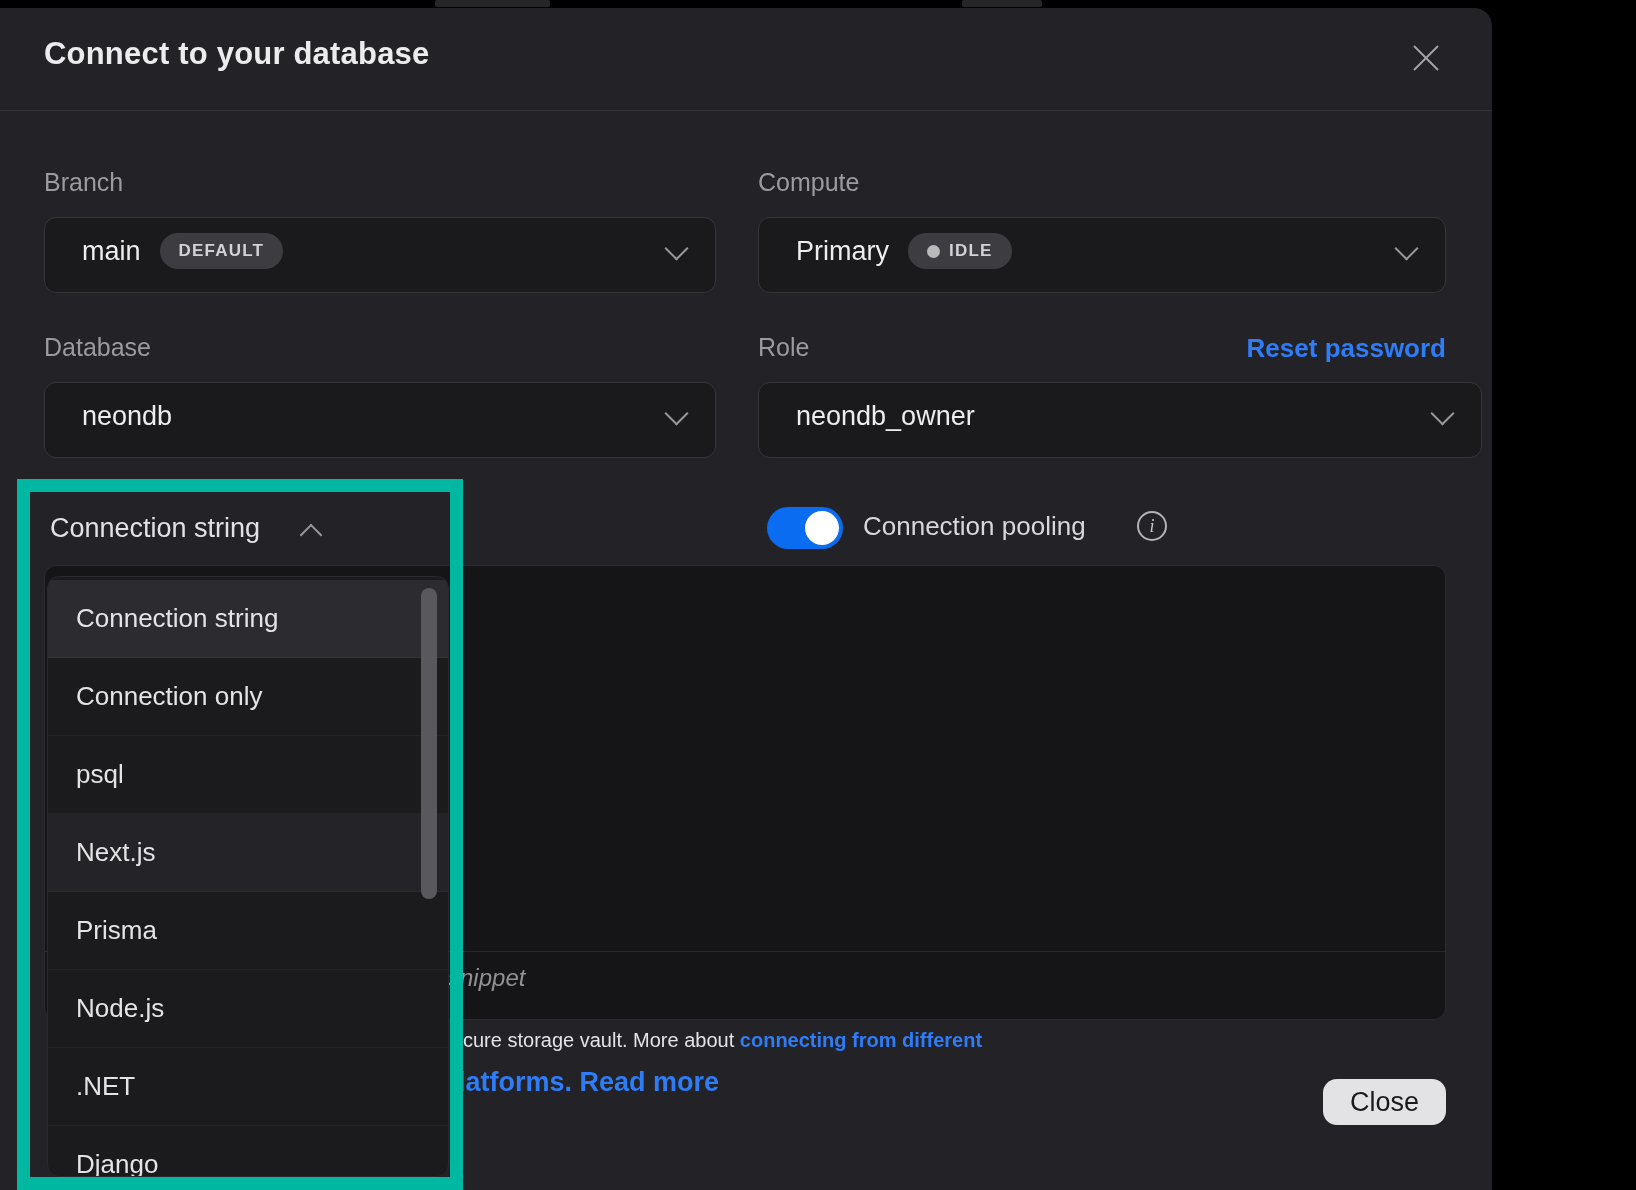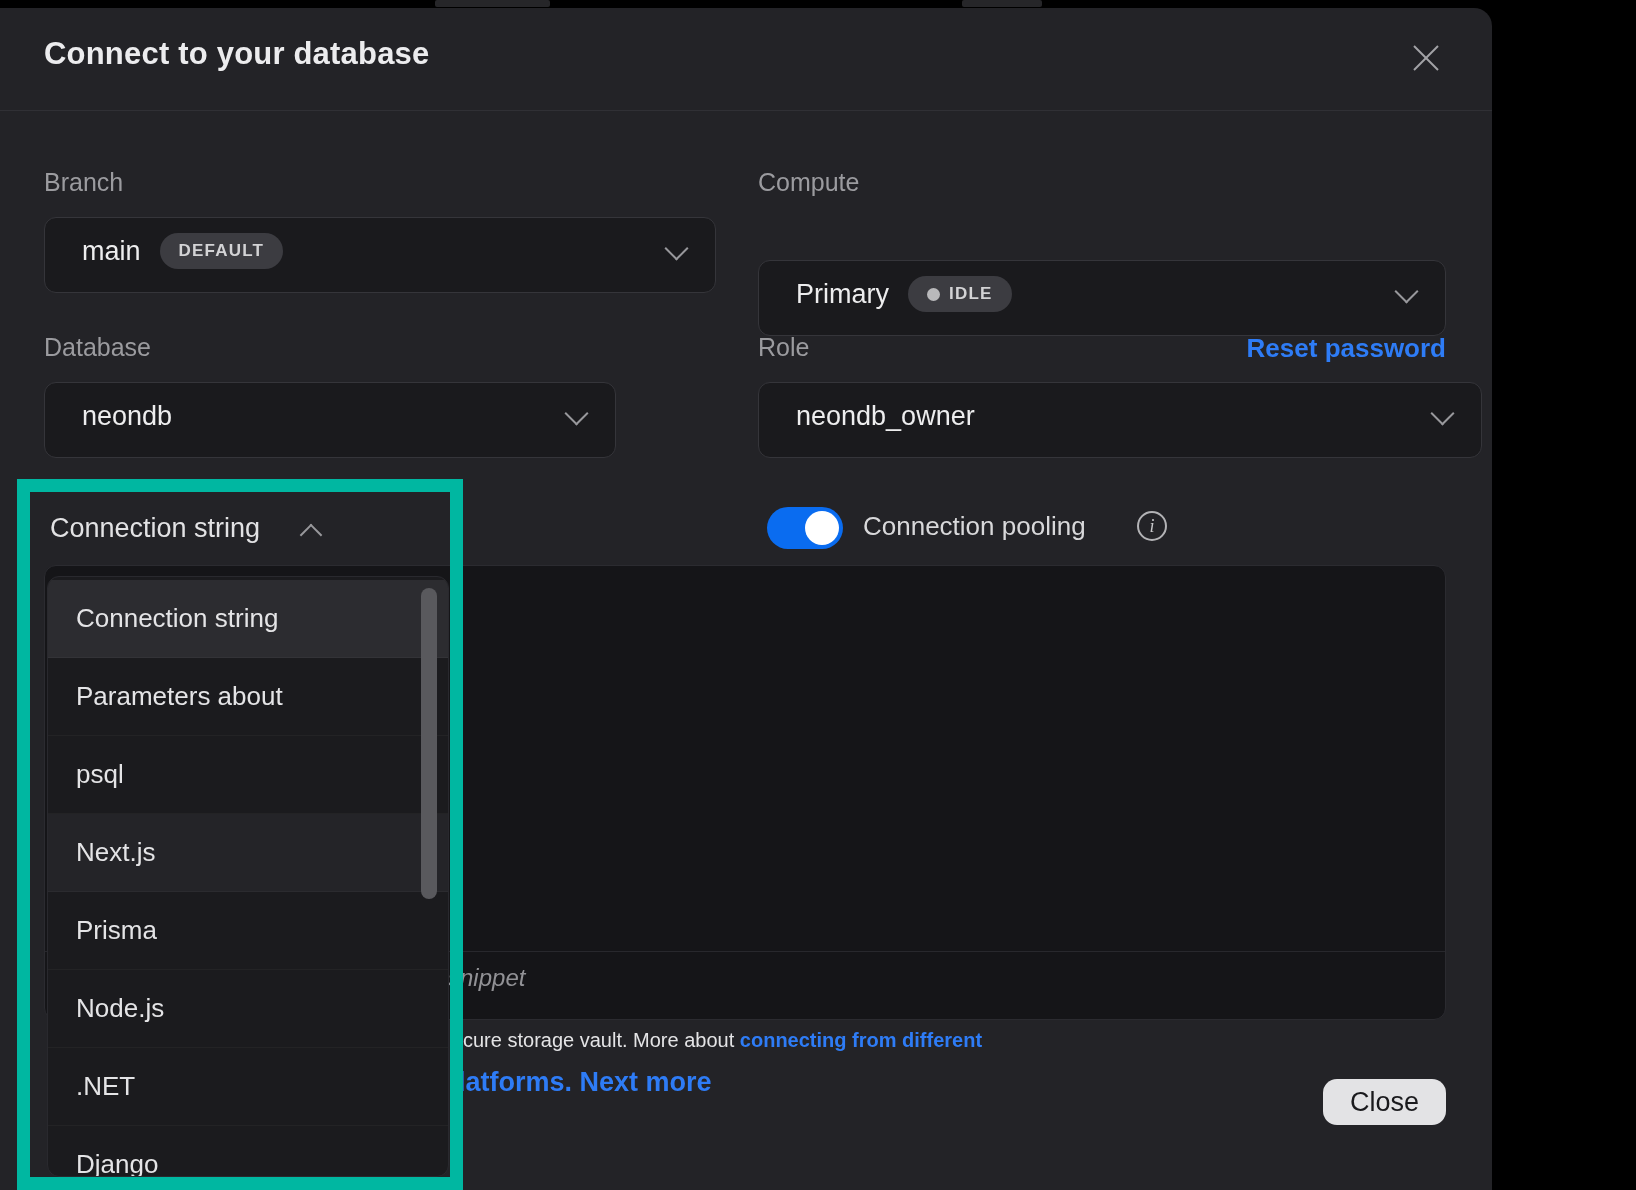--- a/index.html
+++ b/index.html
@@ -90,34 +90,34 @@
   <div class="field-label" style="left:758px;top:168px;">Compute</div>
 
   <div class="field" style="left:44px;top:217px;width:672px;">
     <span class="field-value">main</span>
     <span class="badge">
       <span>DEFAULT</span>
     </span>
     <span class="chev"></span>
   </div>
 
-  <div class="field" style="left:758px;top:217px;width:688px;margin-top:43px;">
+  <div class="field" style="left:758px;top:217px;width:688px;">
     <span class="field-value">Primary</span>
     <span class="badge">
       <span class="dot"></span>
       <span>IDLE</span>
     </span>
     <span class="chev"></span>
   </div>
 
   <div class="field-label" style="left:44px;top:333px;">Database</div>
   <div class="field-label" style="left:758px;top:333px;">Role</div>
   <div class="link reset-link">Reset password</div>
 
-  <div class="field" style="left:44px;top:382px;width:572px;">
+  <div class="field" style="left:44px;top:382px;width:672px;">
     <span class="field-value">neondb</span>
     <span class="chev"></span>
   </div>
 
   <div class="field" style="left:758px;top:382px;width:724px;">
     <span class="field-value">neondb_owner</span>
     <span class="chev"></span>
   </div>
 
   <div class="toggle">
@@ -134,21 +134,21 @@
 
   <div class="cs-label">Connection string</div>
   <div class="chev-up"></div>
 
   <div class="dropdown">
     <div class="scroll-thumb"></div>
   <div class="opt selected">
       <span>Connection string</span>
     </div>
       <div class="opt">
-      <span>Parameters about</span>
+      <span>Connection only</span>
     </div>
       <div class="opt">
       <span>psql</span>
     </div>
       <div class="opt hovered">
       <span>Next.js</span>
     </div>
       <div class="opt">
       <span>Prisma</span>
     </div>
@@ -159,17 +159,17 @@
       <span>.NET</span>
     </div>
       <div class="opt">
       <span>Django</span>
     </div>
     </div>
 
   <div class="teal-frame"></div>
 
   <div class="help1"><span>cure storage vault. More about </span><span class="link">connecting from different</span></div>
-  <div class="help2"><span class="link">latforms. Next more</span></div>
+  <div class="help2"><span class="link">latforms. Read more</span></div>
 
   <button class="close-btn">Close</button>
 
 </div>
 
 </body></html>

